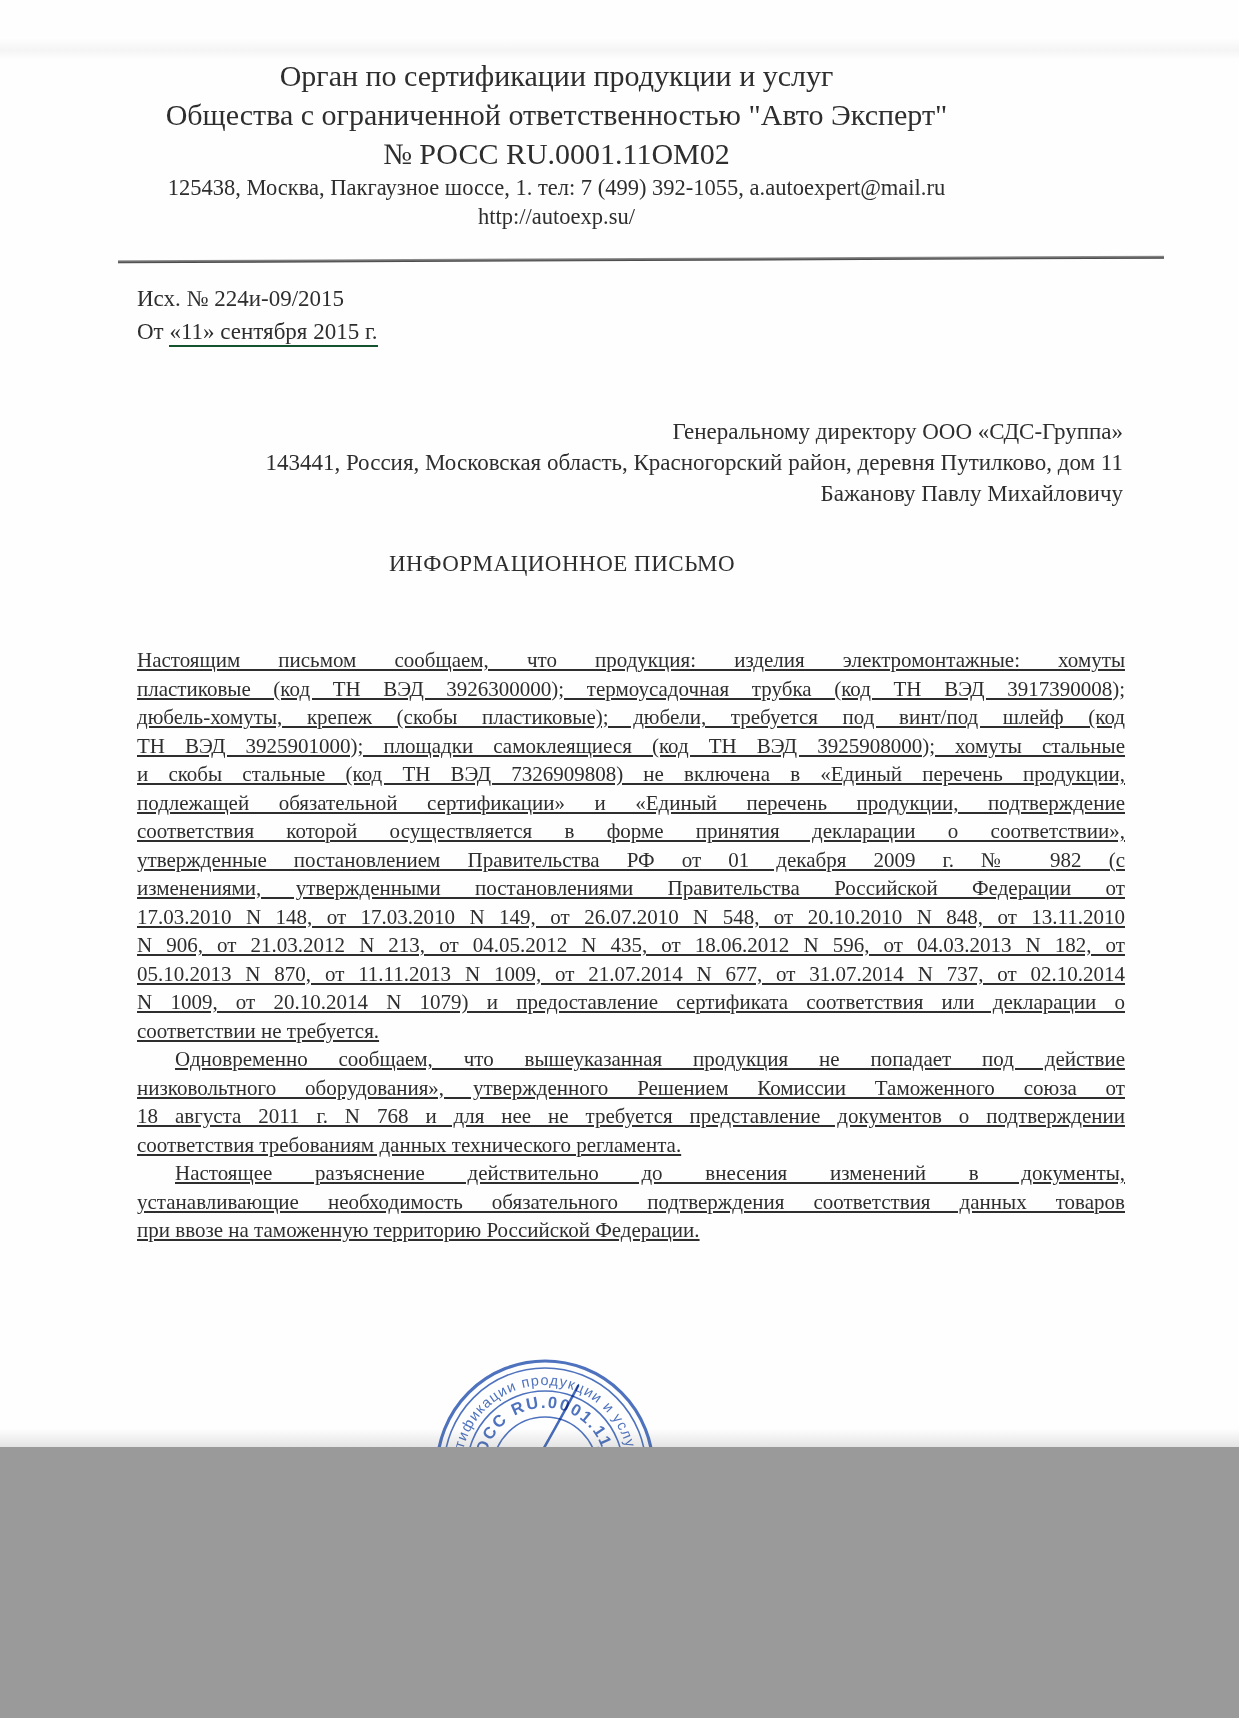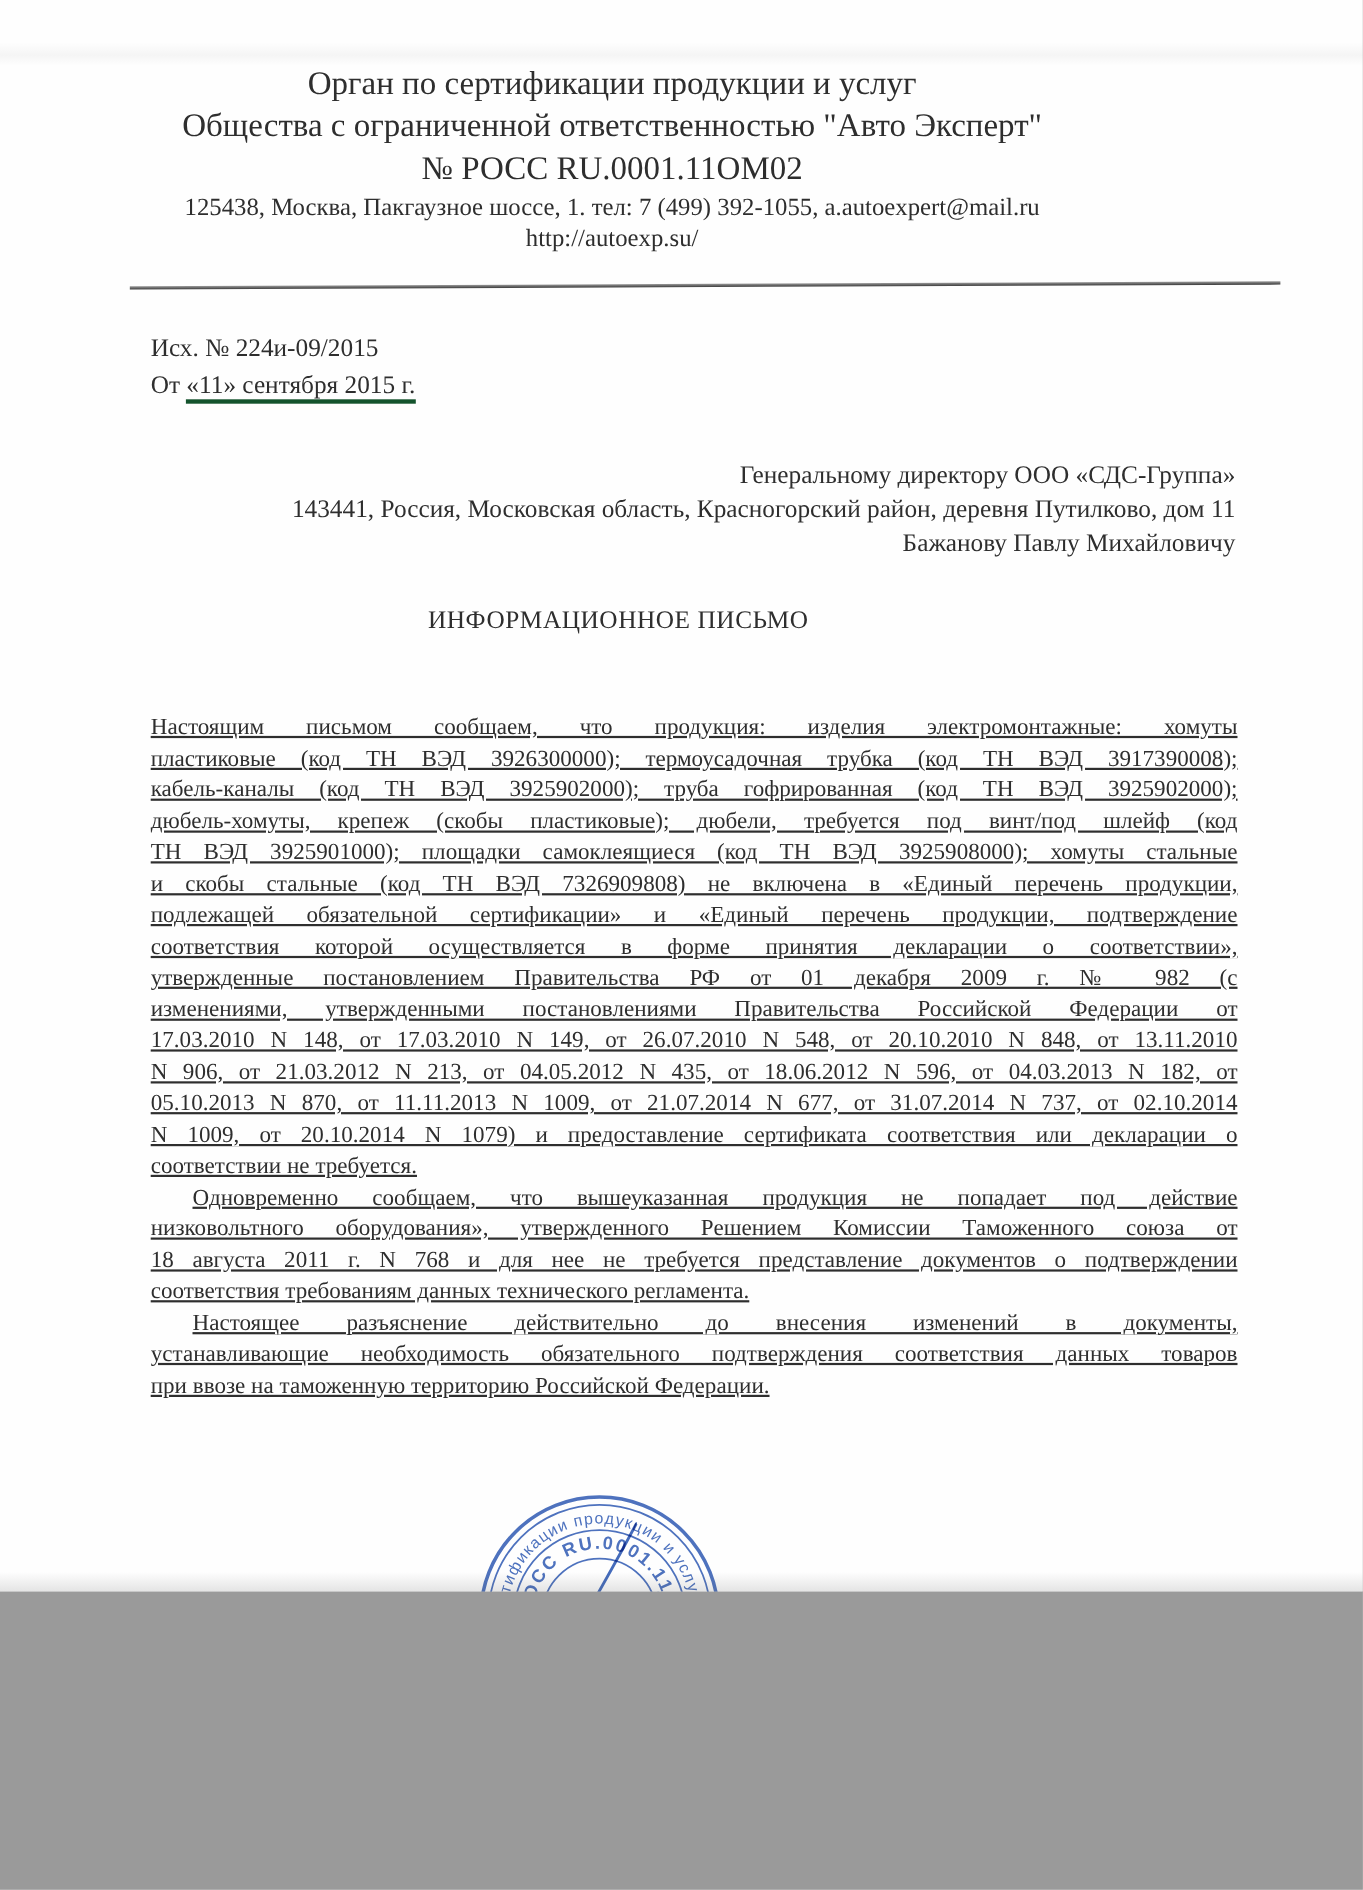--- a/index.html
+++ b/index.html
@@ -25,24 +25,24 @@
     position:absolute;left:0;top:56px;width:1113px;
     text-align:center;line-height:39px;font-size:30px;
   }
   .letterhead .small{font-size:22.5px;line-height:29px;}
   .divider{
     position:absolute;left:118px;top:258px;width:1046px;height:3px;
     background:linear-gradient(to bottom,#9a9a9a,#3c3c3c);
     transform:rotate(-0.25deg);
   }
   .outgoing{
-    position:absolute;left:137px;top:300px;
+    position:absolute;left:137px;top:282px;
     font-size:23px;line-height:33px;
   }
-  .outgoing .u{border-bottom:4px solid #14532d;padding-bottom:1px;}
+  .outgoing .u{border-bottom:2px solid #14532d;padding-bottom:1px;}
   .addressee{
     position:absolute;left:137px;top:416px;width:986px;
     text-align:right;font-size:23px;line-height:31px;
   }
   .letter-title{
     position:absolute;left:137px;top:551px;width:850px;
     text-align:center;font-size:23px;letter-spacing:0.5px;
   }
   .body-block{
     position:absolute;left:137px;top:646px;width:988px;
@@ -100,21 +100,20 @@
     <div>Генеральному директору ООО «СДС-Группа»</div>
     <div>143441, Россия, Московская область, Красногорский район, деревня Путилково, дом 11</div>
     <div>Бажанову Павлу Михайловичу</div>
   </div>
 
   <div class="letter-title">ИНФОРМАЦИОННОЕ ПИСЬМО</div>
 
   <div class="body-block">
       <div class="bline">Настоящим письмом сообщаем, что продукция: изделия электромонтажные: хомуты</div>
       <div class="bline">пластиковые (код ТН ВЭД 3926300000); термоусадочная трубка (код ТН ВЭД 3917390008);</div>
-      <div class="bline">кабель-каналы (код ТН ВЭД 3925902000); труба гофрированная (код ТН ВЭД 3925902000);</div>
       <div class="bline">дюбель-хомуты, крепеж (скобы пластиковые); дюбели, требуется под винт/под шлейф (код</div>
       <div class="bline">ТН ВЭД 3925901000); площадки самоклеящиеся (код ТН ВЭД 3925908000); хомуты стальные</div>
       <div class="bline">и скобы стальные (код ТН ВЭД 7326909808) не включена в «Единый перечень продукции,</div>
       <div class="bline">подлежащей обязательной сертификации» и «Единый перечень продукции, подтверждение</div>
       <div class="bline">соответствия которой осуществляется в форме принятия декларации о соответствии»,</div>
       <div class="bline">утвержденные постановлением Правительства РФ от 01 декабря 2009 г. № 982 (с</div>
       <div class="bline">изменениями, утвержденными постановлениями Правительства Российской Федерации от</div>
       <div class="bline">17.03.2010 N 148, от 17.03.2010 N 149, от 26.07.2010 N 548, от 20.10.2010 N 848, от 13.11.2010</div>
       <div class="bline">N 906, от 21.03.2012 N 213, от 04.05.2012 N 435, от 18.06.2012 N 596, от 04.03.2013 N 182, от</div>
       <div class="bline">05.10.2013 N 870, от 11.11.2013 N 1009, от 21.07.2014 N 677, от 31.07.2014 N 737, от 02.10.2014</div>

